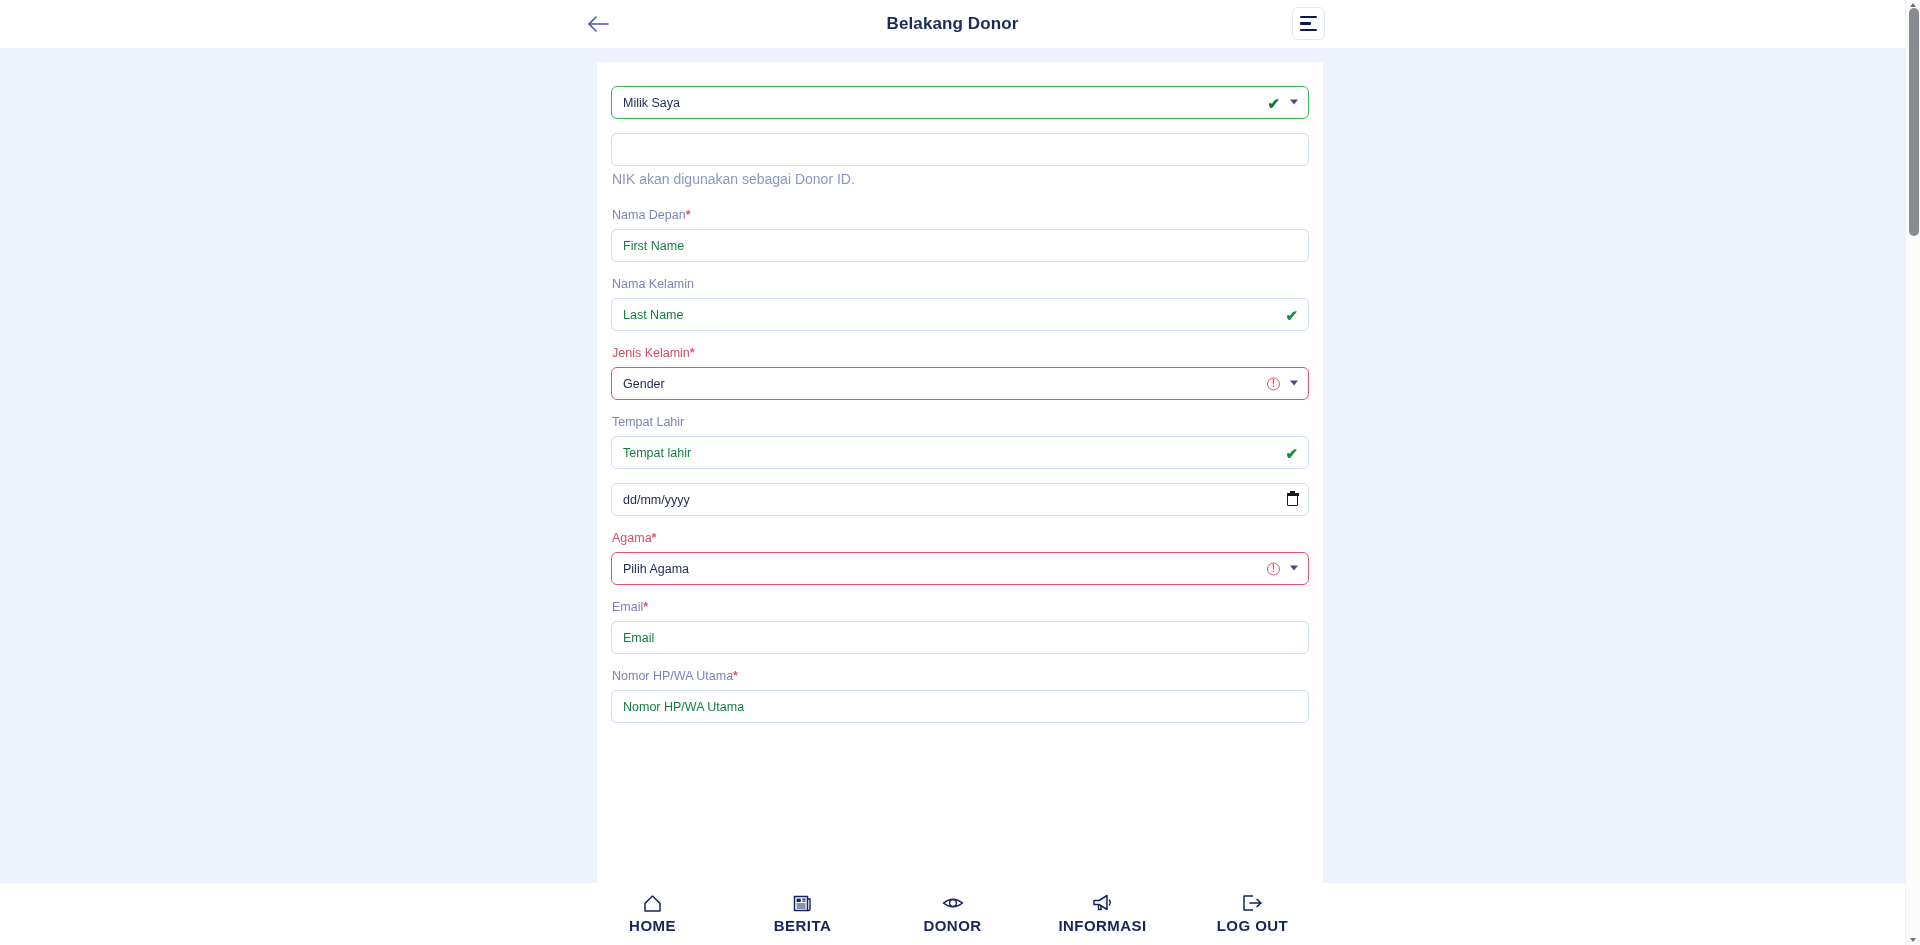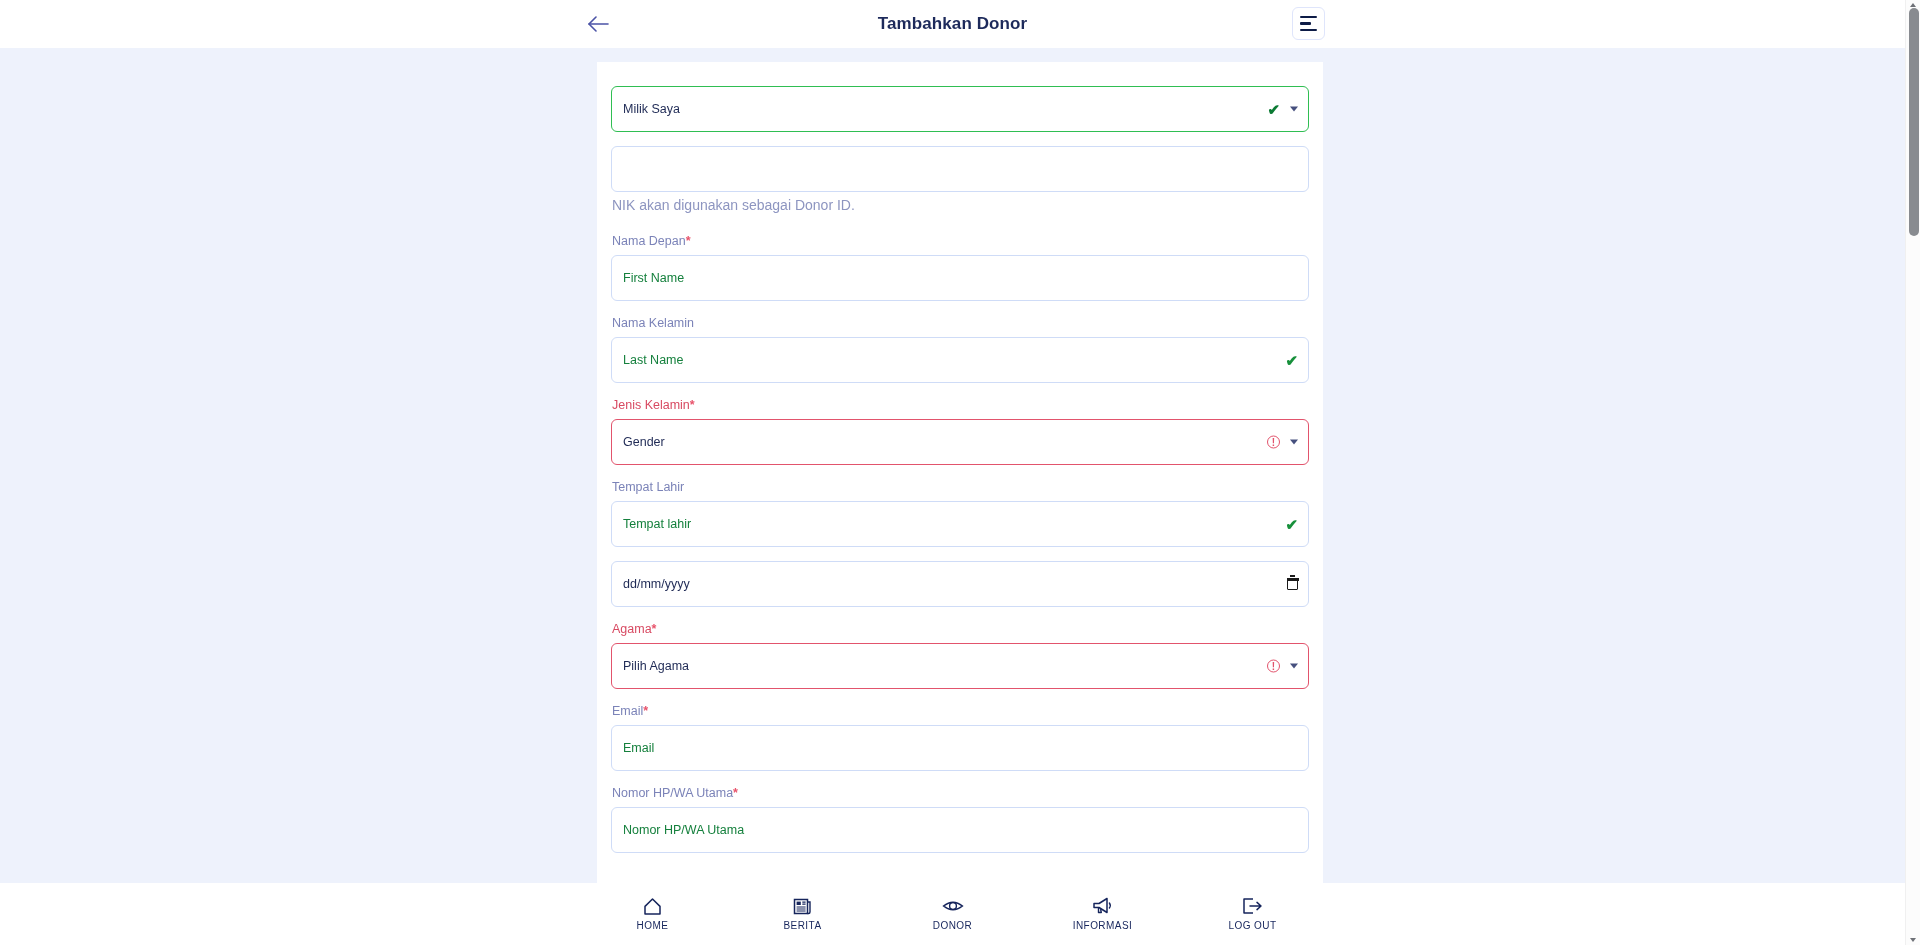--- a/index.html
+++ b/index.html
@@ -70,21 +70,21 @@
     font-size: 12.5px;
     color: #7b83b8;
     margin: 0 0 6px 1px;
     line-height: 16px;
   }
   .flabel .req { color: #e8536b; font-weight: bold; }
   .flabel.err { color: #d84a62; }
 
   .control {
     position: relative;
-    width: 698px; height: 46px;
+    width: 698px; height: 33px;
     border: 1px solid #cfdcf7;
     border-radius: 6px;
     background: #fff;
     display: flex; align-items: center;
     padding: 0 36px 0 11px;
     font-size: 12.5px;
     color: #2c3566;
     margin-bottom: 14px;
   }
   .control.is-green { border: 1.6px solid #2fbe52; }
@@ -143,21 +143,21 @@
     z-index: 20;
   }
   .navitem {
     width: 150px;
     display: flex; flex-direction: column;
     align-items: center; justify-content: center;
     gap: 5px; cursor: pointer;
     color: #16255c;
   }
   .navlabel {
-    font-size: 10px; font-weight: normal;
+    font-size: 15px; font-weight: bold;
     letter-spacing: .45px; color: #16255c;
   }
   .navicon { height: 18px; display: flex; align-items: flex-end; }
 
   
   .vscroll {
     position: absolute; top: 0; right: 0;
     width: 15px; height: 945px;
     background: #fcfcfc;
     border-left: 1px solid #f0f0f0;
@@ -180,21 +180,21 @@
 </head>
 <body>
 
 <div class="header">
   <div class="hdr-back">
     <svg width="22" height="16" viewBox="0 0 22 16">
       <path d="M9 1 L2 8 L9 15" fill="none" stroke="#4b53a6" stroke-width="1.6" stroke-linecap="round" stroke-linejoin="round"></path>
       <path d="M2 8 L21 8" fill="none" stroke="#4b53a6" stroke-width="1.6" stroke-linecap="round"></path>
     </svg>
   </div>
-  <div class="hdr-title">Tambahkan Donor</div>
+  <div class="hdr-title">Belakang Donor</div>
   <div class="hdr-menu">
     <i></i>
     <i></i>
     <i></i>
   </div>
 </div>
 
 <div class="scroll-area">
   <div class="card">
 

